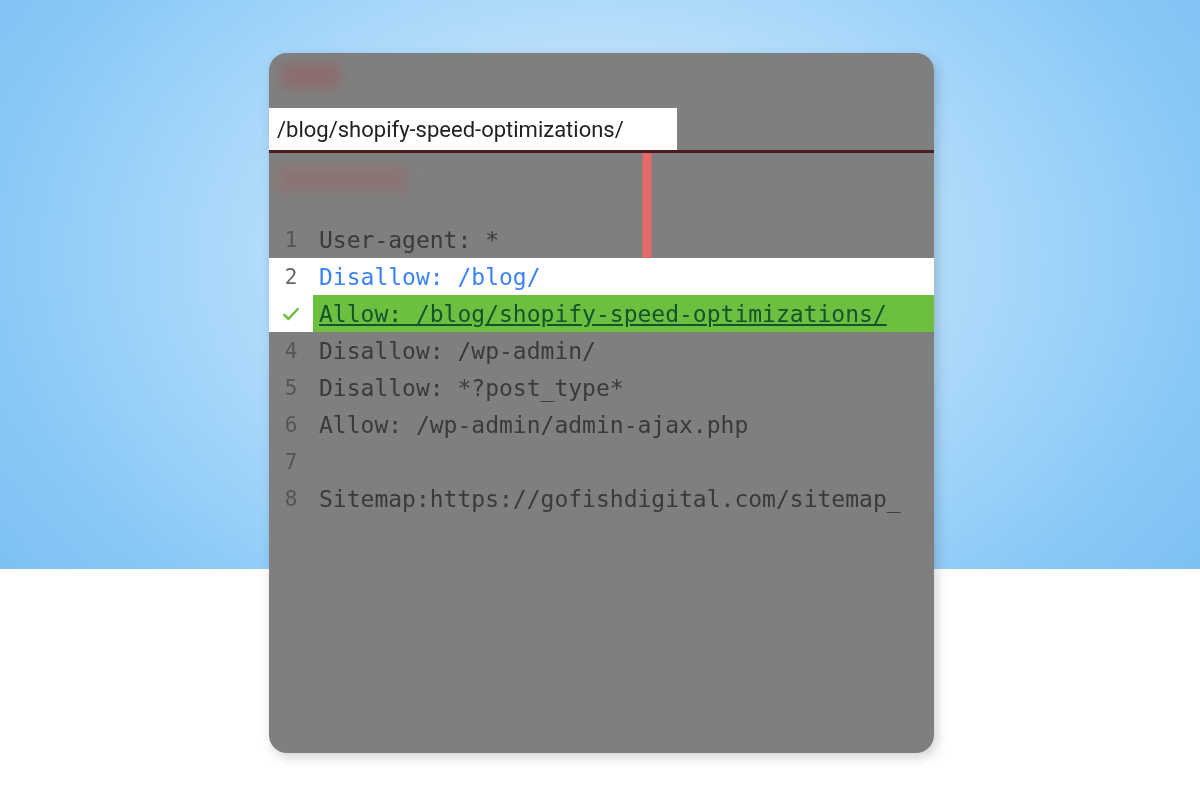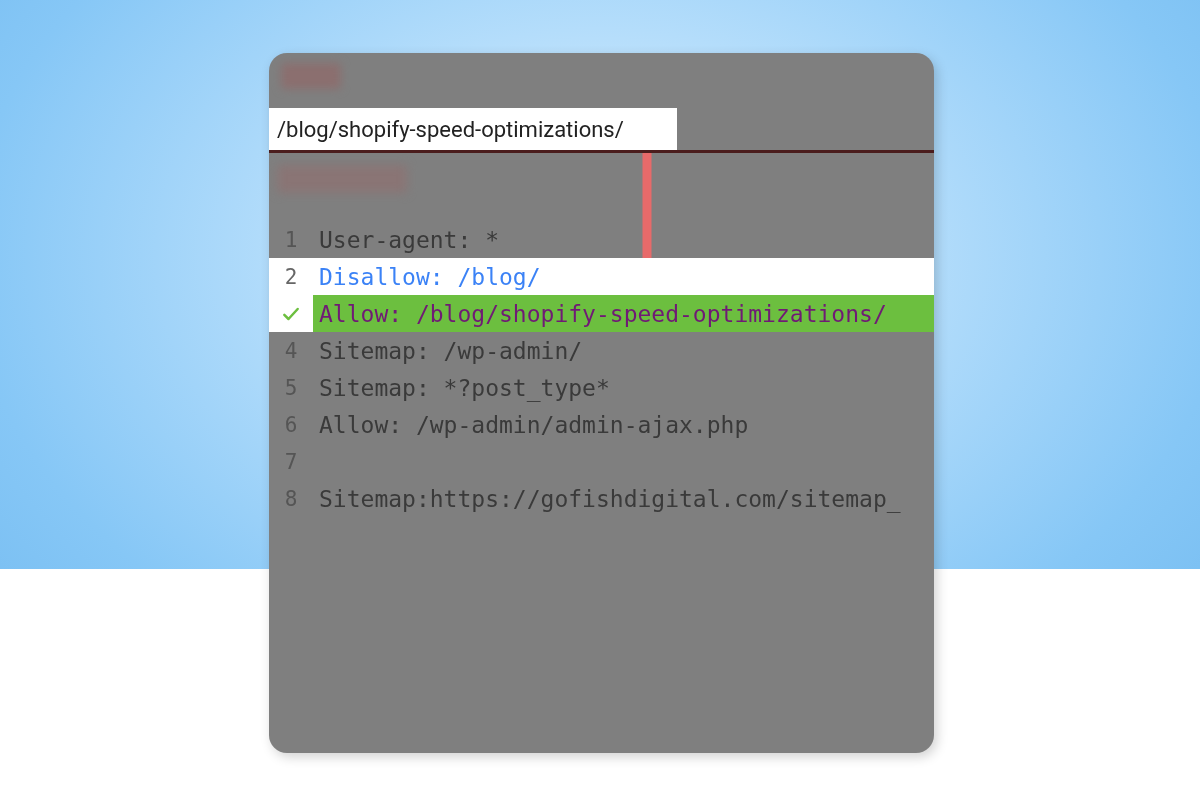--- a/index.html
+++ b/index.html
@@ -121,21 +121,21 @@
   }
   .line-dim .gutter { color: #555; background: transparent; }
   .line-dim .code-text { color: #3a3a3a; }
 
   .line-highlight-white { background: #ffffff; }
   .line-highlight-white .gutter { background: #ffffff; color: #666; }
   .line-highlight-white .code-text { background: #ffffff; color: #3b82f6; }
 
   .line-highlight-green { background: #ffffff; }
   .line-highlight-green .gutter { background: #ffffff; color: #6cbf3f; }
-  .line-highlight-green .code-text { background: #6cbf3f; color: #701a75; }
+  .line-highlight-green .code-text { background: #6cbf3f; color: #14532d; text-decoration: underline; }
 
   .check-icon {
     width: 20px;
     height: 20px;
   }
 </style>
 </head>
 <body>
 
 <div class="stage">
@@ -171,26 +171,26 @@
         <div class="gutter">
           <svg class="check-icon" viewBox="0 0 24 24">
             <polyline points="4,13 9,18 20,6" fill="none" stroke="#6cbf3f" stroke-width="3" stroke-linecap="round" stroke-linejoin="round"></polyline>
           </svg>
         </div>
         <div class="code-text">Allow: /blog/shopify-speed-optimizations/</div>
       </div>
 
       <div class="code-line line-dim">
         <div class="gutter">4</div>
-        <div class="code-text">Sitemap: /wp-admin/</div>
+        <div class="code-text">Disallow: /wp-admin/</div>
       </div>
 
       <div class="code-line line-dim">
         <div class="gutter">5</div>
-        <div class="code-text">Sitemap: *?post_type*</div>
+        <div class="code-text">Disallow: *?post_type*</div>
       </div>
 
       <div class="code-line line-dim">
         <div class="gutter">6</div>
         <div class="code-text">Allow: /wp-admin/admin-ajax.php</div>
       </div>
 
       <div class="code-line line-dim">
         <div class="gutter">7</div>
         <div class="code-text"></div>

